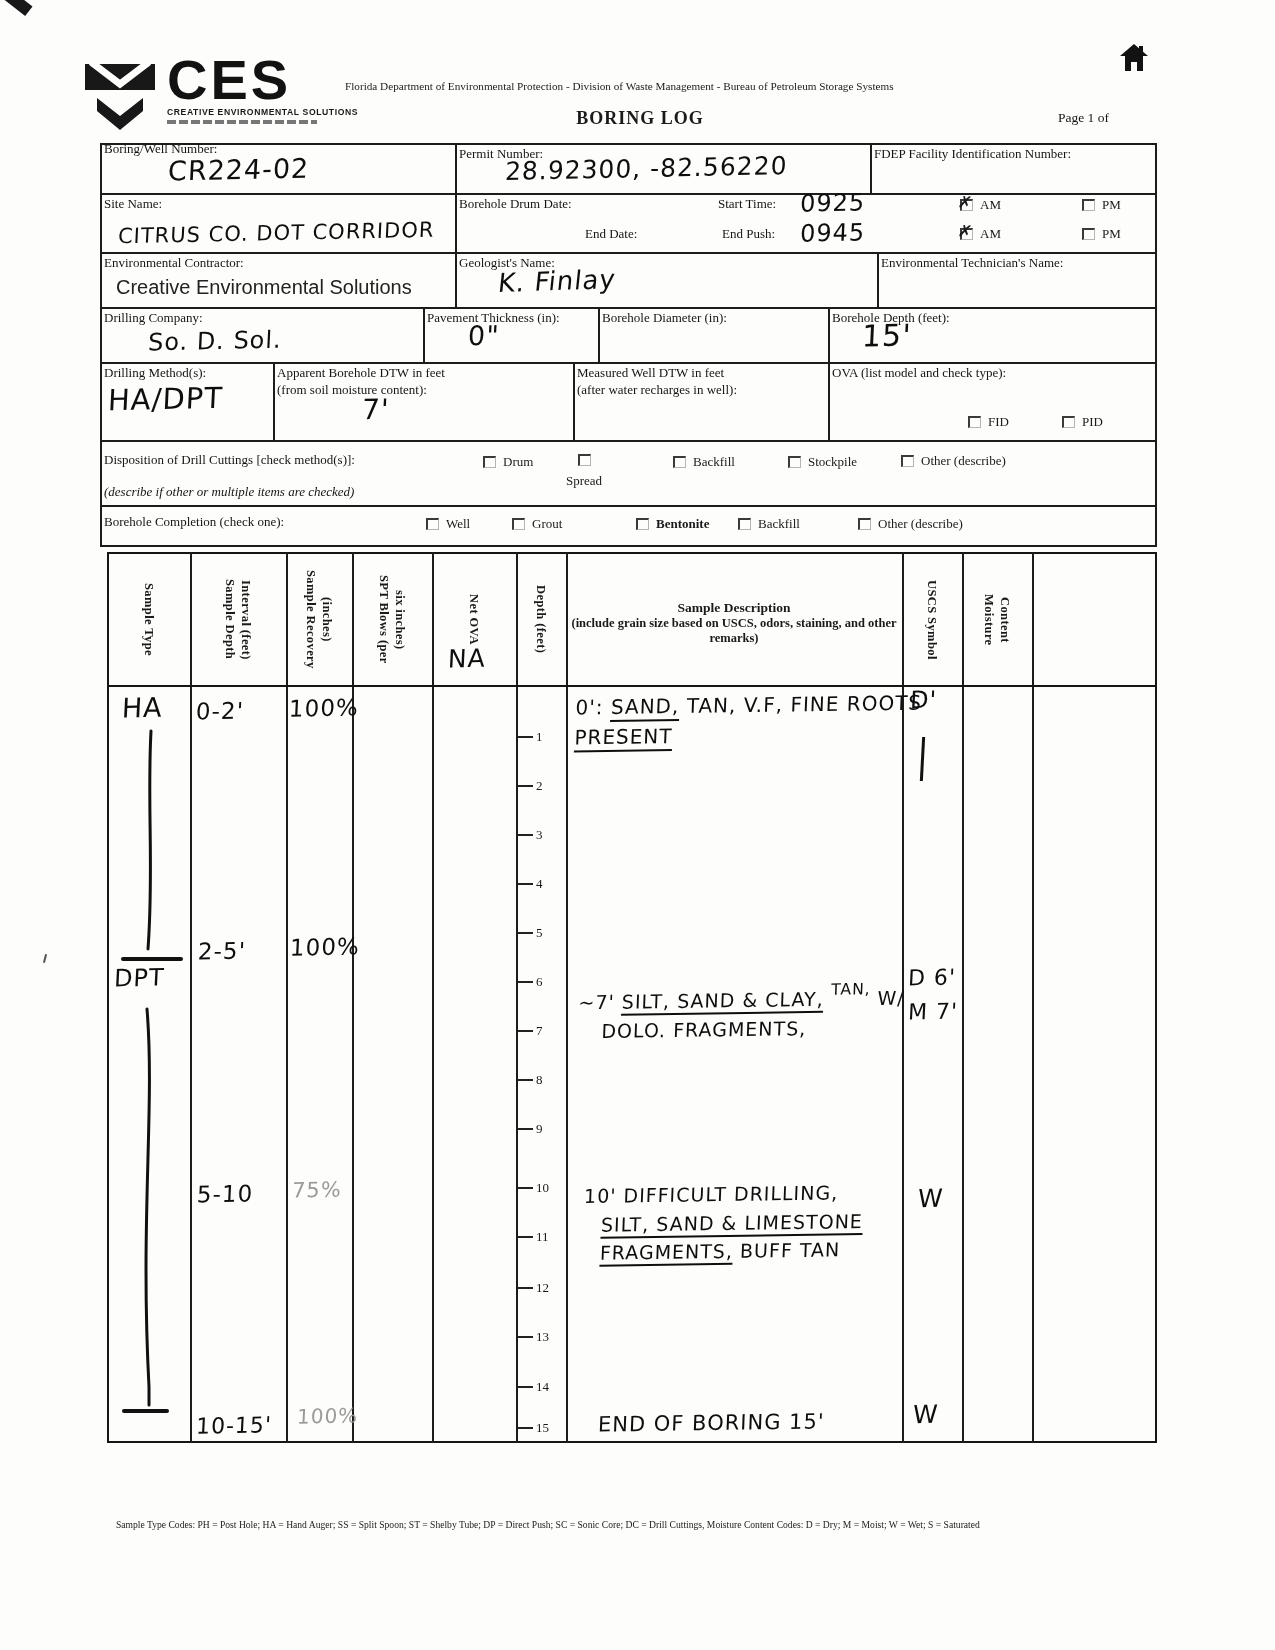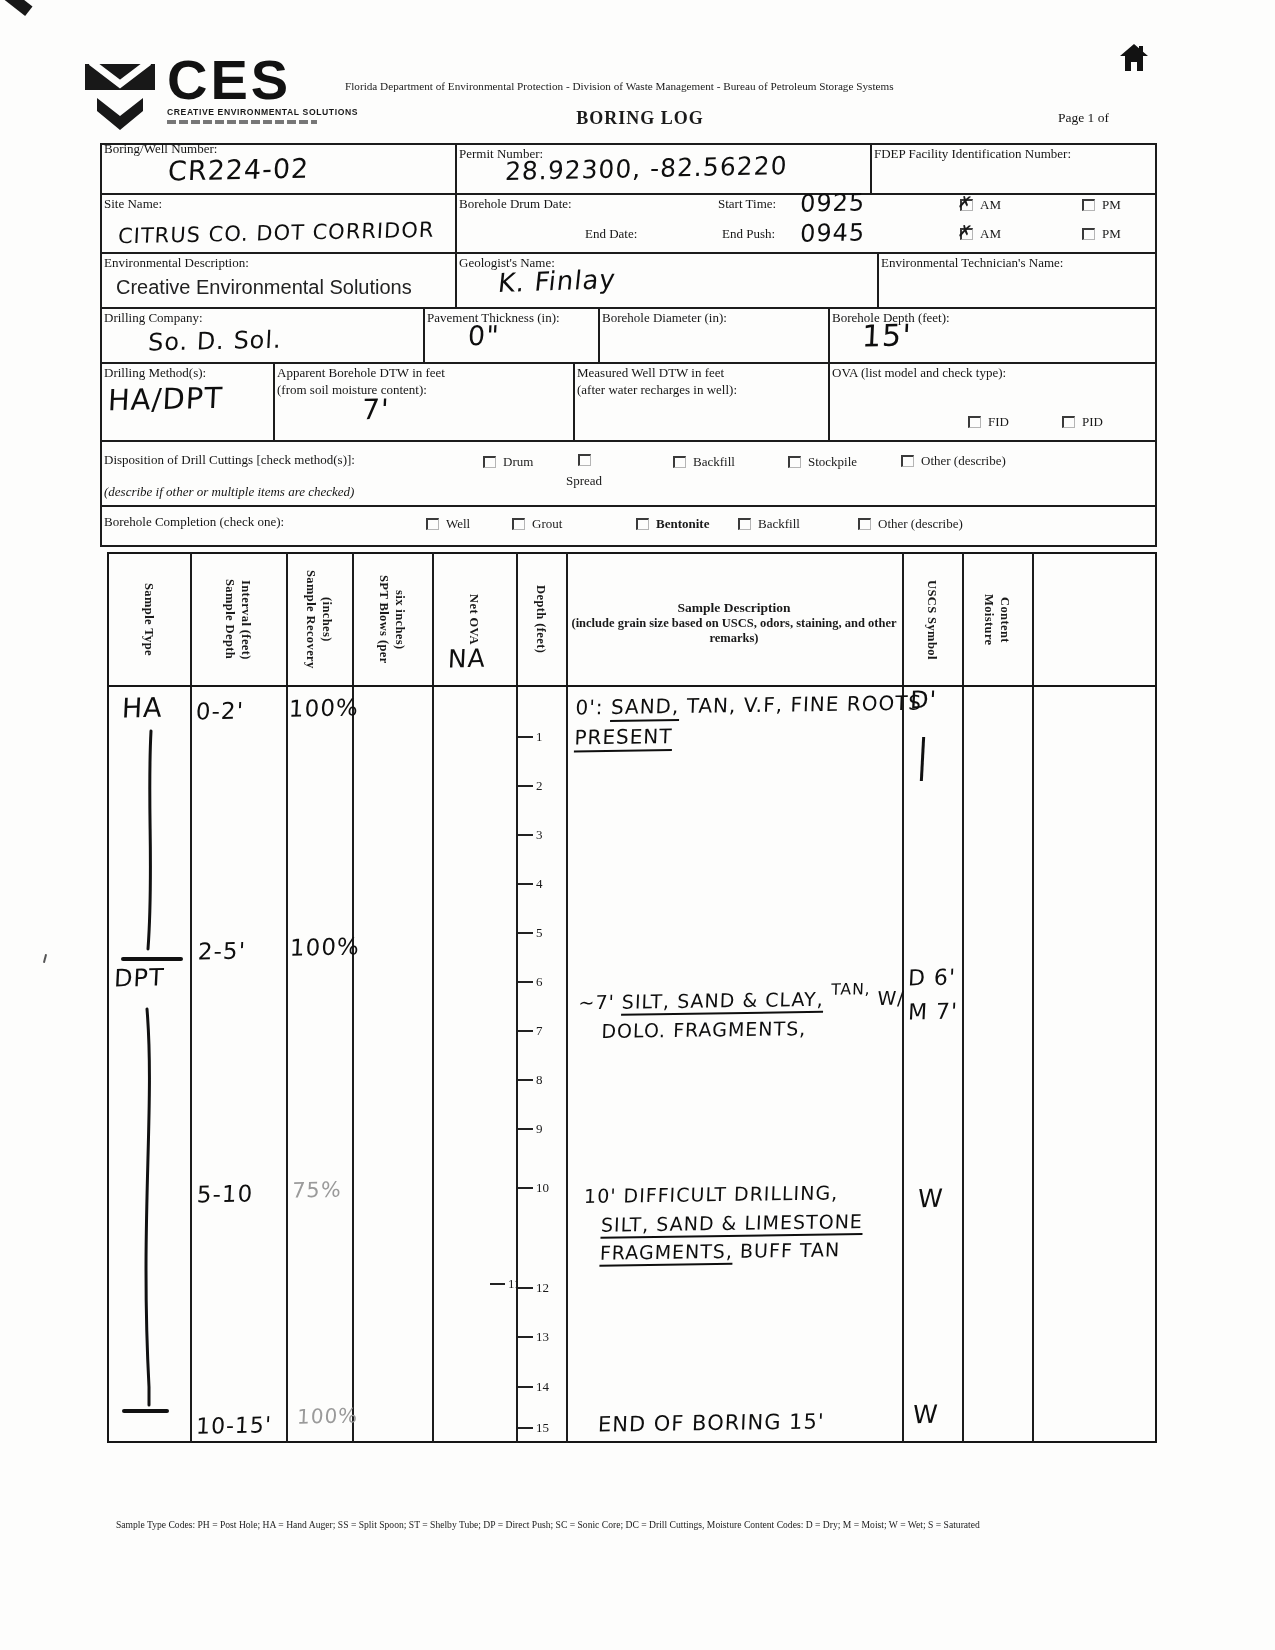--- a/index.html
+++ b/index.html
@@ -123,21 +123,21 @@
     <span class="cb">
         <span class="xm">✗</span>
       </span>
     <span>AM</span>
   </span>
   <span class="cbw" style="left:1082px;top:226px;">
     <span class="cb"></span>
     <span>PM</span>
   </span>
 
-  <span class="lbl" style="left:104px;top:255px;">Environmental Description:</span>
+  <span class="lbl" style="left:104px;top:255px;">Environmental Contractor:</span>
   <span class="abs" style="left:116px;top:276px;font-family:'Liberation Sans',sans-serif;font-size:20px;color:#222;">Creative Environmental Solutions</span>
   <span class="lbl" style="left:459px;top:255px;">Geologist's Name:</span>
   <span class="hw" style="left:498px;top:268px;font-size:26px;transform:rotate(-2deg) skewX(-8deg);">K. Finlay</span>
   <span class="lbl" style="left:881px;top:255px;">Environmental Technician's Name:</span>
 
   <span class="lbl" style="left:104px;top:310px;">Drilling Company:</span>
   <span class="hw" style="left:148px;top:329px;font-size:24px;">So. D. Sol.</span>
   <span class="lbl" style="left:427px;top:310px;">Pavement Thickness (in):</span>
   <span class="hw" style="left:468px;top:322px;font-size:27px;">0"</span>
   <span class="lbl" style="left:602px;top:310px;">Borehole Diameter (in):</span>
@@ -282,21 +282,21 @@
       <span>8</span>
     </div>
   <div class="tick" style="left:518px;top:1120px;">
       <span class="dash"></span>
       <span>9</span>
     </div>
   <div class="tick" style="left:518px;top:1179px;">
       <span class="dash"></span>
       <span>10</span>
     </div>
-  <div class="tick" style="left:490px;top:1228px;margin-top:47px;">
+  <div class="tick" style="left:518px;top:1228px;">
       <span class="dash"></span>
       <span>11</span>
     </div>
   <div class="tick" style="left:518px;top:1279px;">
       <span class="dash"></span>
       <span>12</span>
     </div>
   <div class="tick" style="left:518px;top:1328px;">
       <span class="dash"></span>
       <span>13</span>

